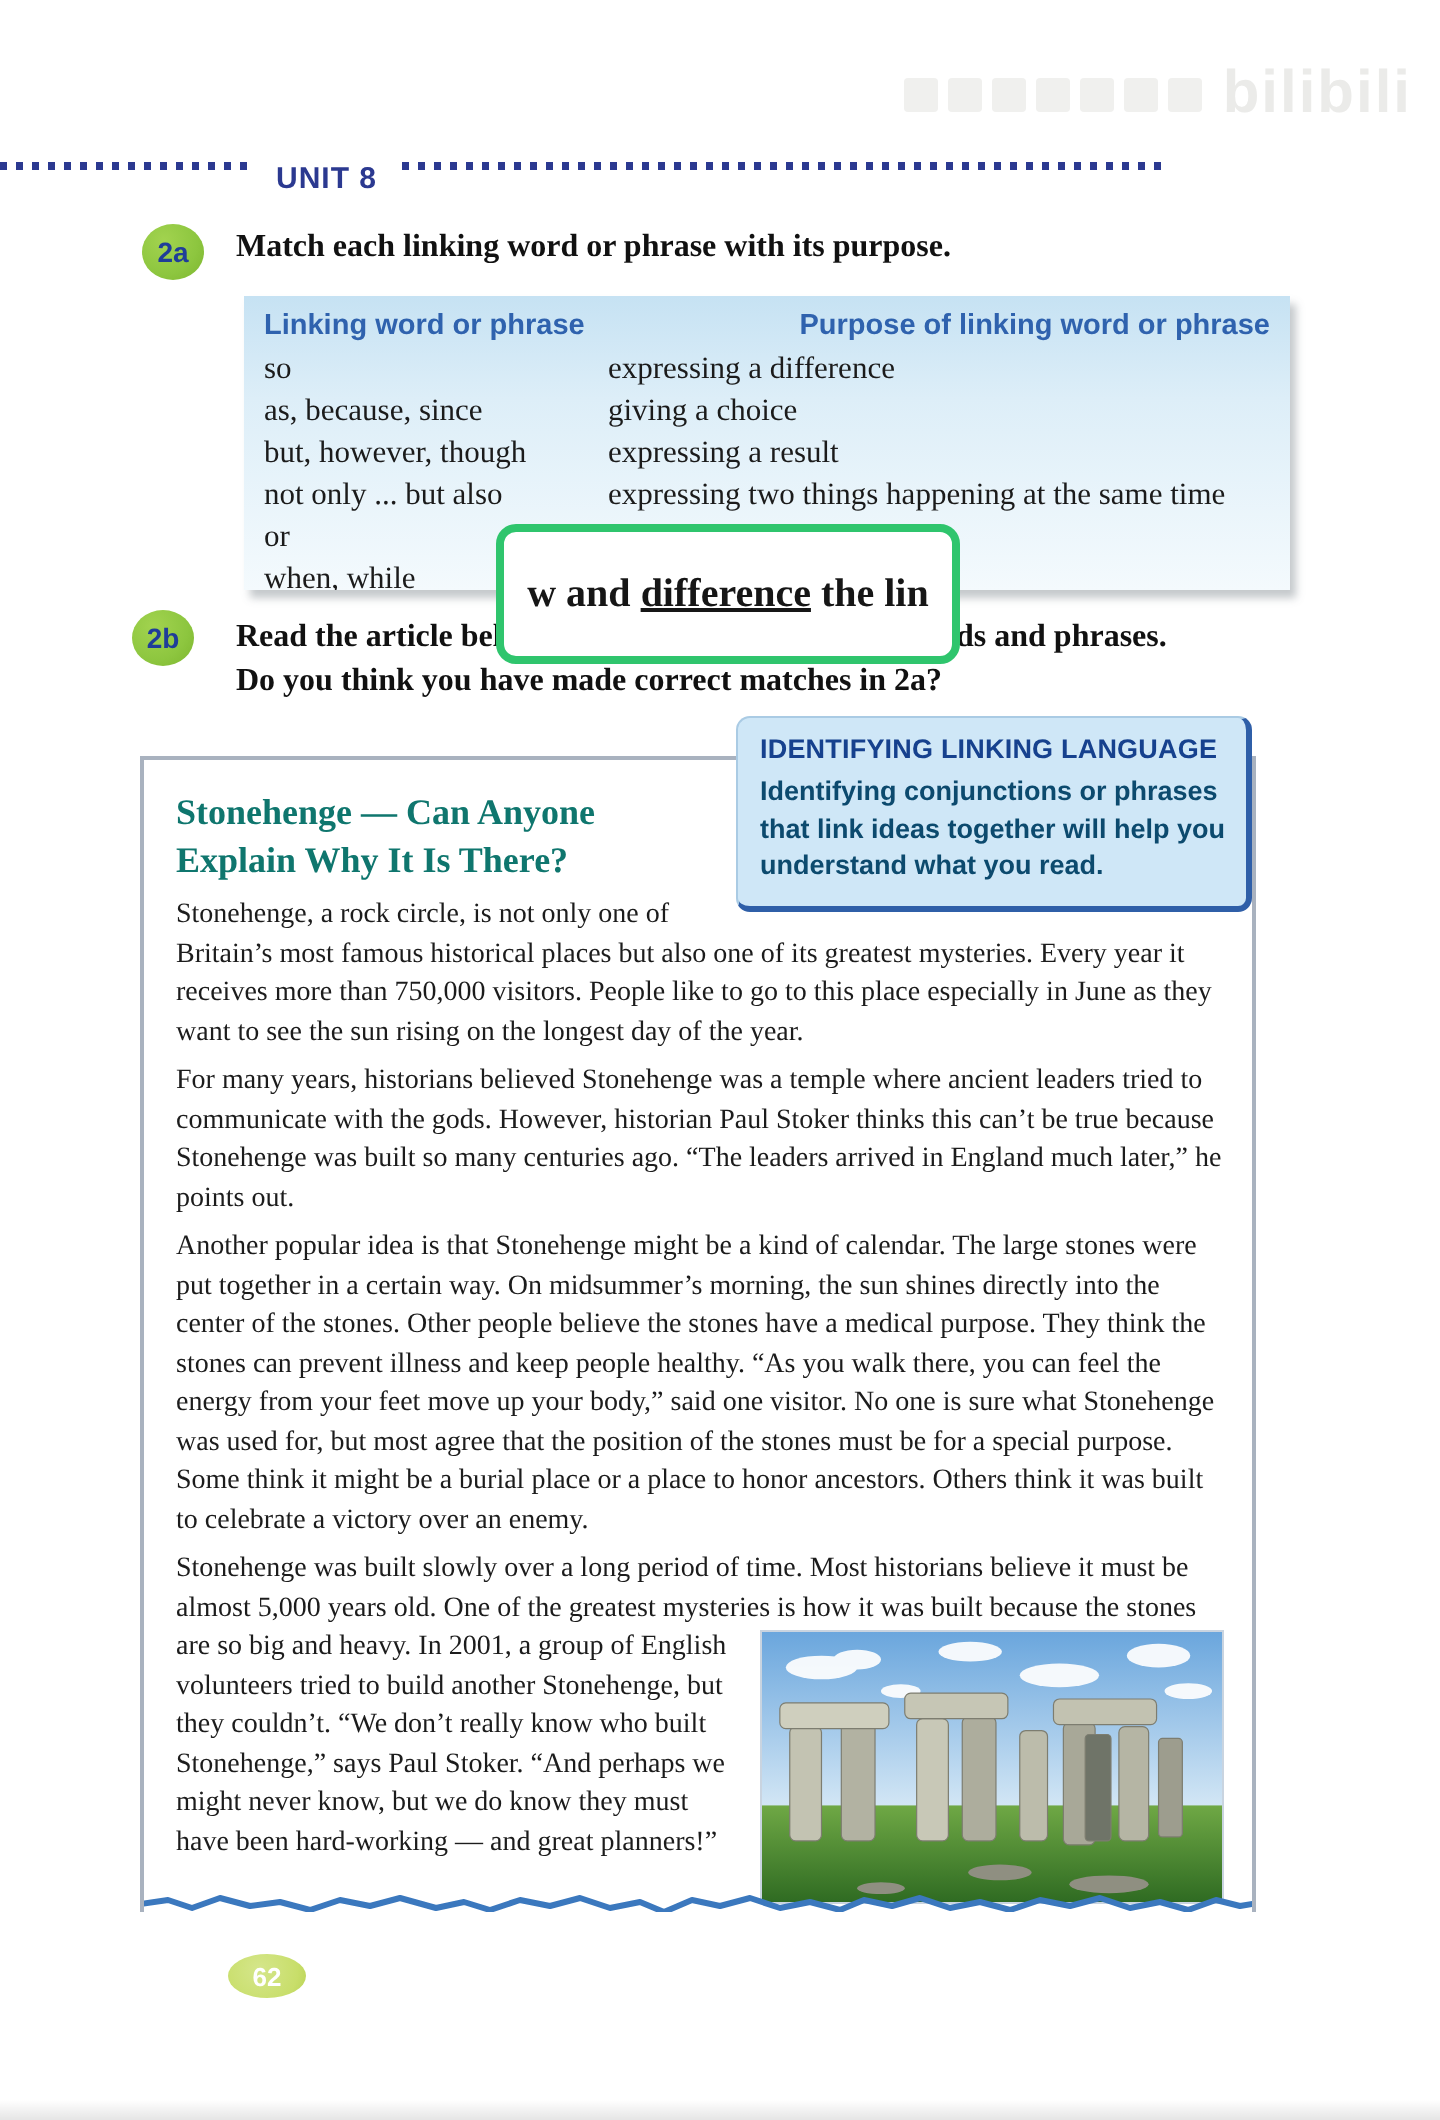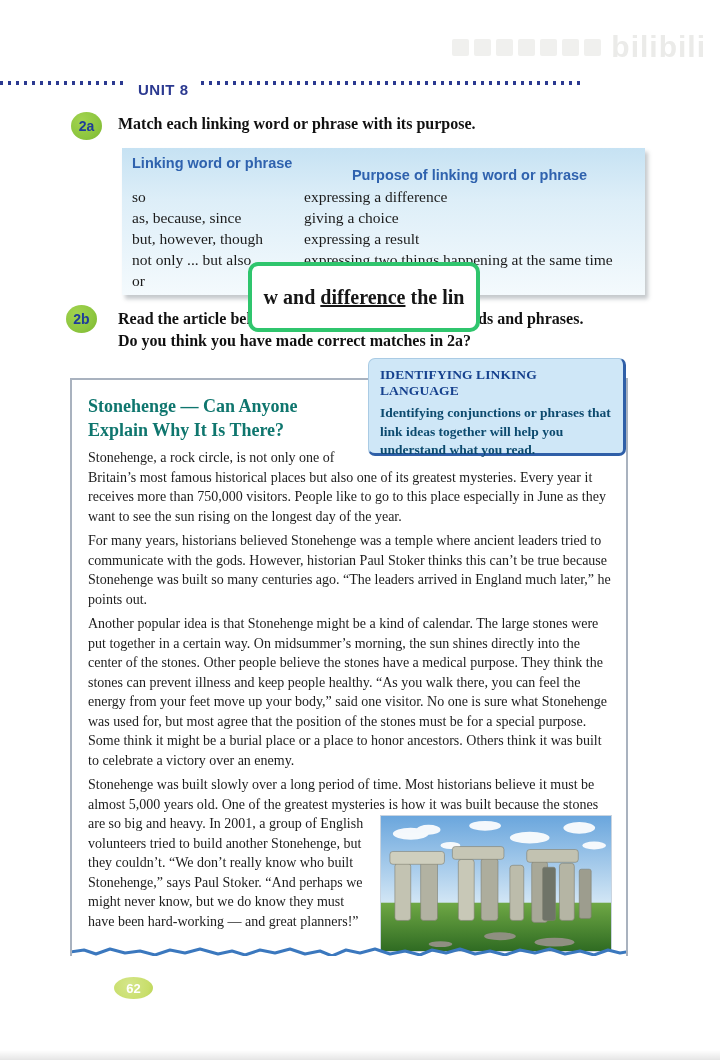--- a/index.html
+++ b/index.html
@@ -41,41 +41,41 @@
   
   .match-table {
     position: absolute; left: 122px; top: 148px; width: 523px; height: 147px;
     background: linear-gradient(180deg, #c6e2f3 0%, #ddeef8 35%, #f4fafd 100%);
     box-shadow: 3px 4px 4px rgba(90,100,110,0.35);
     padding: 7px 10px 0 10px; overflow: hidden;
   }
   .mt-head { display: flex; font-family: "Liberation Sans", sans-serif; font-weight: bold; font-size: 14.5px; color: #2f62ae; margin-bottom: 3px; }
   .mt-col1 { width: 172px; flex: none; }
   .mt-col2 { flex: 1; }
-  .mt-head .mt-col2 { text-align: center; margin-top: 12px; }
+  .mt-head .mt-col2 { text-align: right; }
   .mt-row { display: flex; font-size: 15.5px; line-height: 21px; color: #1b1b1b; }
 
   
   .magnifier {
     position: absolute; left: 248px; top: 262px; width: 232px; height: 70px;
     background: #ffffff; border: 4px solid #2fc56d; border-radius: 10px;
     z-index: 30; overflow: hidden; display: flex; flex-direction: column;
     align-items: center; justify-content: center;
   }
   .mag-line1 { font-size: 20px; font-weight: 600; white-space: nowrap; color: #161616; }
   .mag-line1 .ul { text-decoration: underline; }
   .mag-line2 { font-size: 21px; font-weight: bold; white-space: nowrap; color: #161616; margin-top: 1px; }
 
   
   .strategy-box {
     position: absolute; left: 368px; top: 358px; width: 258px; height: 98px;
     background: #cfe7f7; border: 1px solid #aacbe4;
     border-right: 3px solid #2f5fa8; border-bottom: 3px solid #2f5fa8;
     border-radius: 7px; z-index: 20;
-    font-family: Liberation Serif, serif; padding: 8px 10px 6px 11px;
+    font-family: Liberation Sans, sans-serif; padding: 8px 10px 6px 11px;
   }
   .strategy-title { font-weight: bold; font-size: 13.5px; color: #16418e; margin-bottom: 5px; letter-spacing: 0.1px; }
   .strategy-body { font-weight: bold; font-size: 13.5px; color: #0c4a6e; line-height: 18.5px; }
 
   
   .article-box {
     position: absolute; left: 70px; top: 378px; width: 558px; height: 578px;
     background: #ffffff;
     border: 2px solid #a9b2bf; border-bottom: none;
     padding: 14px 14px 6px 16px; z-index: 10; overflow: hidden;

